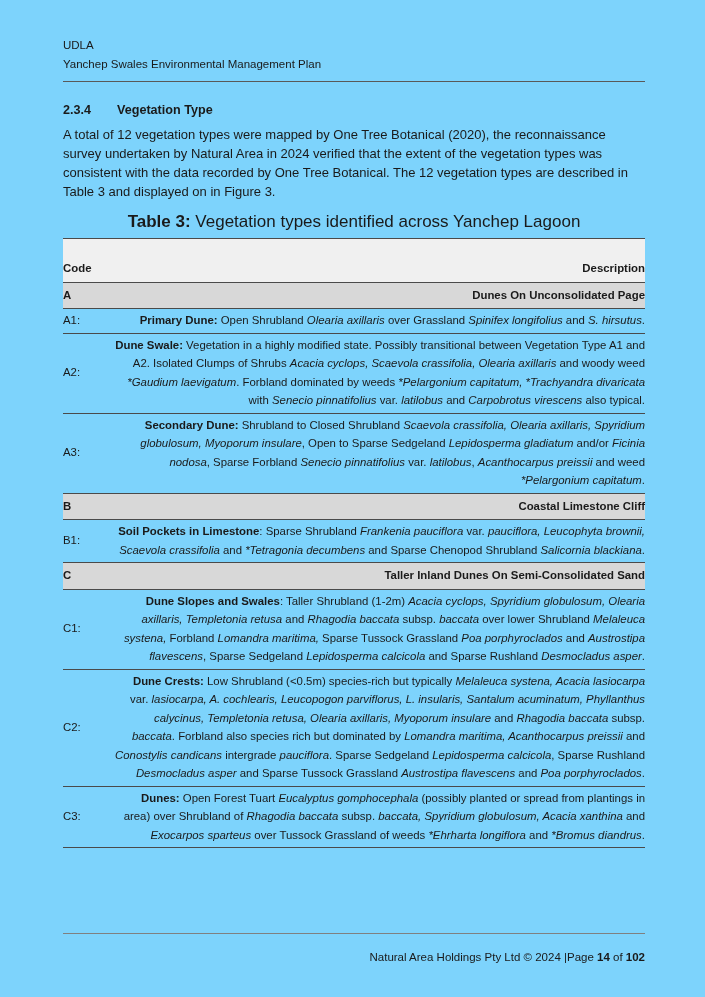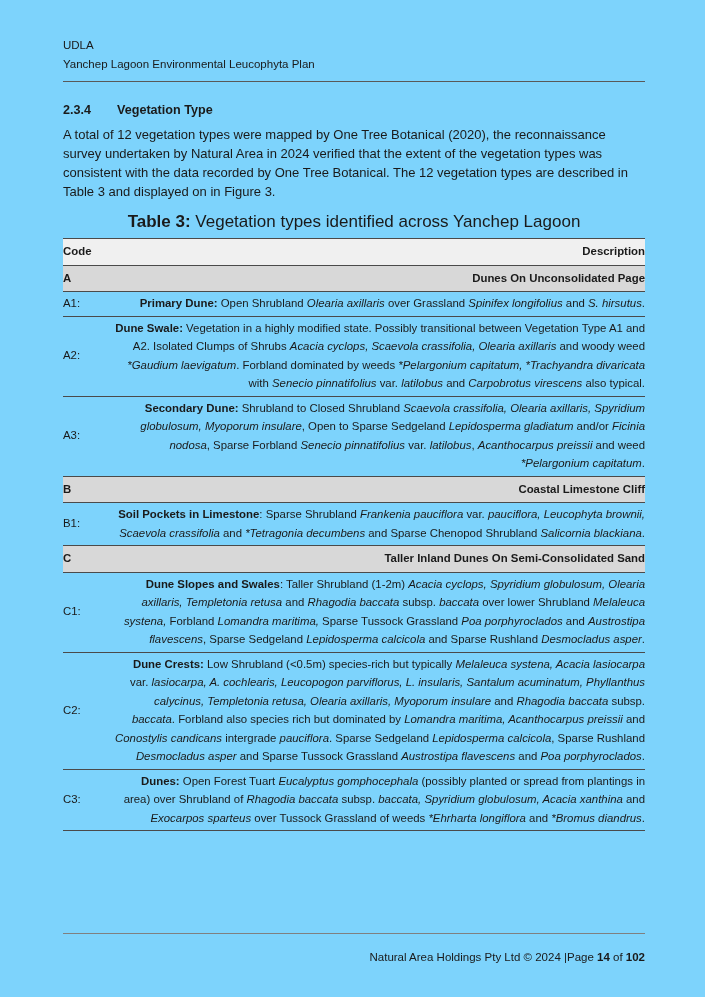--- a/index.html
+++ b/index.html
@@ -48,21 +48,21 @@
   table.veg-table tr { border-top: 1px solid #4a4a4a; }
   table.veg-table { border-bottom: 1px solid #4a4a4a; }
   table.veg-table td {
     font-size: 11.4px;
     line-height: 18.5px;
     vertical-align: middle;
     padding: 2px 0 3px 0;
   }
   td.col-code { width: 50px; padding-left: 7px; vertical-align: middle; }
   td.col-desc { padding-right: 1px; text-align: right; }
-  tr.row-colhead td { background: #f0f0f0; font-weight: 700; padding-top: 3px; padding-bottom: 4px; margin-left: 16px; }
+  tr.row-colhead td { background: #f0f0f0; font-weight: 700; padding-top: 20px; padding-bottom: 4px; margin-left: 16px; }
   tr.row-section td { background: #d8d8d8; font-weight: 700; padding-top: 3px; padding-bottom: 4px; }
   .b { font-weight: 700; }
   .i { font-style: italic; }
   .doc-footer {
     position: absolute;
     left: 63px;
     width: 582px;
     top: 933px;
     border-top: 1px solid #808080;
     padding-top: 14px;
@@ -72,21 +72,21 @@
   }
 </style>
 </head>
 <body>
 
 <div class="page">
   <div class="content">
 
     <div class="doc-header">
       <div>UDLA</div>
-      <div>Yanchep Lagoon Environmental Leucophyta Plan</div>
+      <div>Yanchep Swales Environmental Management Plan</div>
     </div>
 
     <div class="section-heading">
       <span class="sec-num">2.3.4</span><span>Vegetation Type</span>
     </div>
 
     <p class="intro">A total of 12 vegetation types were mapped by One Tree Botanical (2020), the reconnaissance survey undertaken by Natural Area in 2024 verified that the extent of the vegetation types was consistent with the data recorded by One Tree Botanical. The 12 vegetation types are described in Table 3 and displayed on in Figure 3.</p>
 
     <p class="caption"><span class="b">Table 3:</span><span> Vegetation types identified across Yanchep Lagoon</span></p>
 

